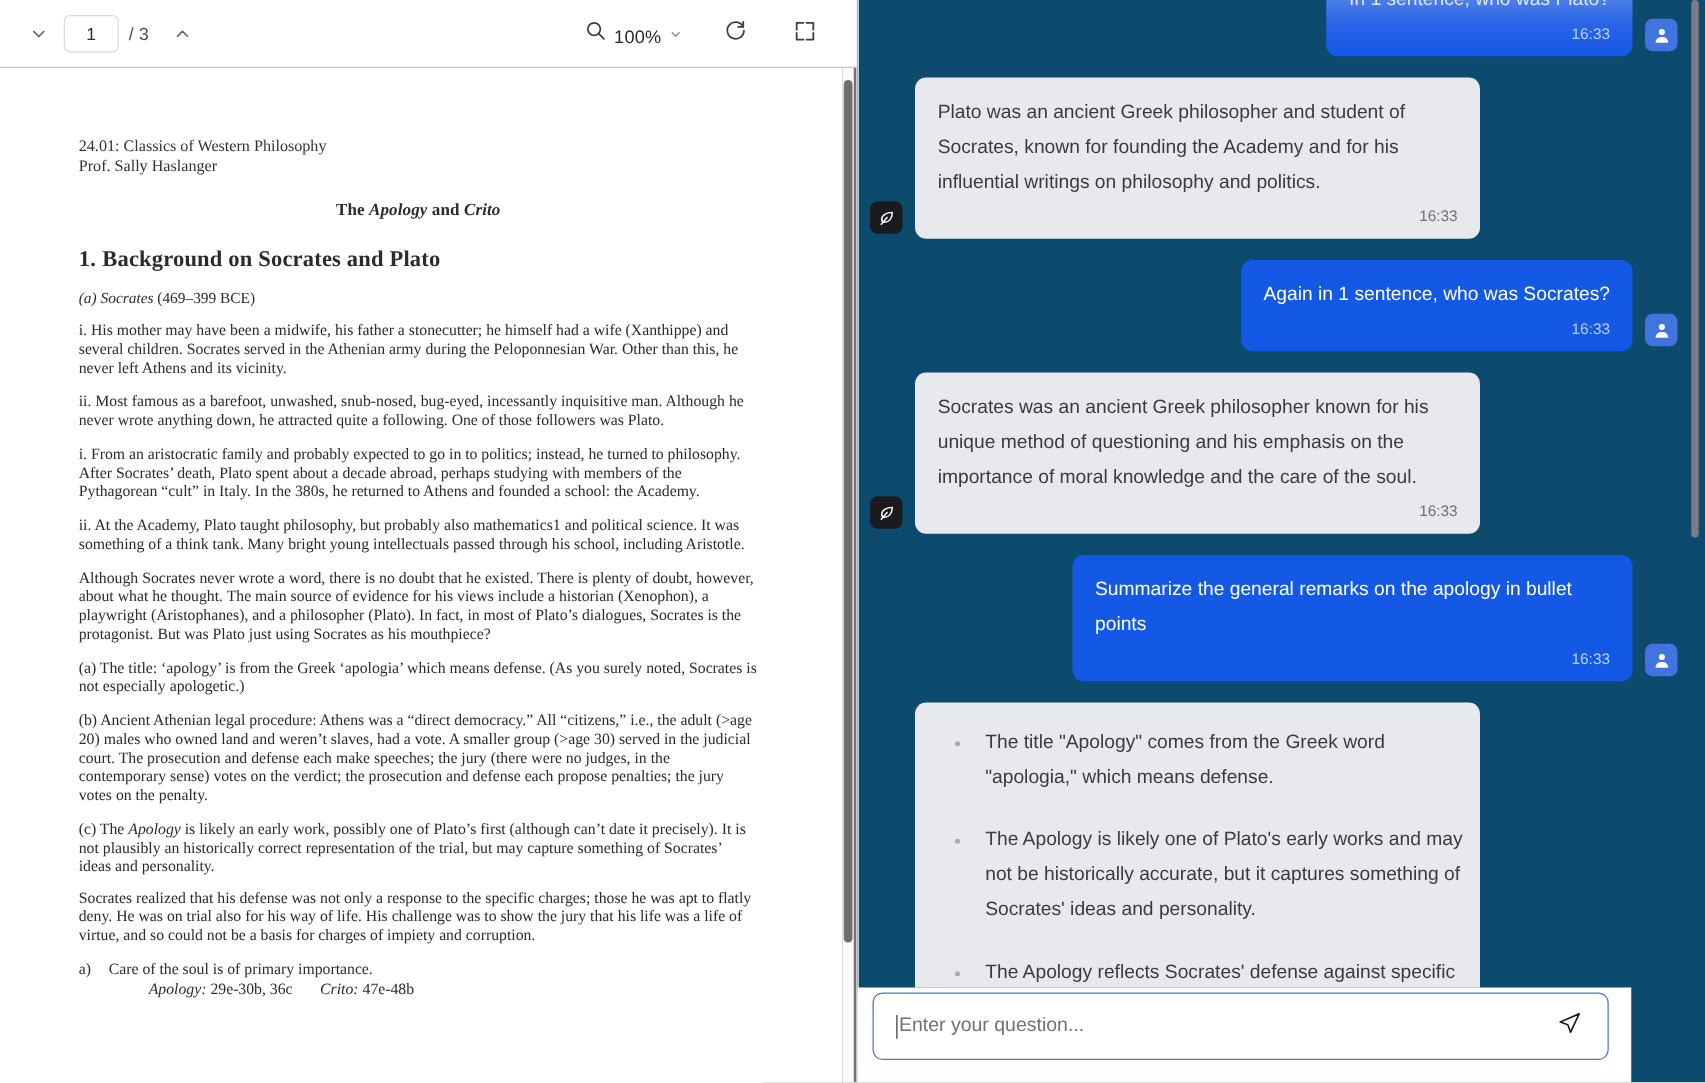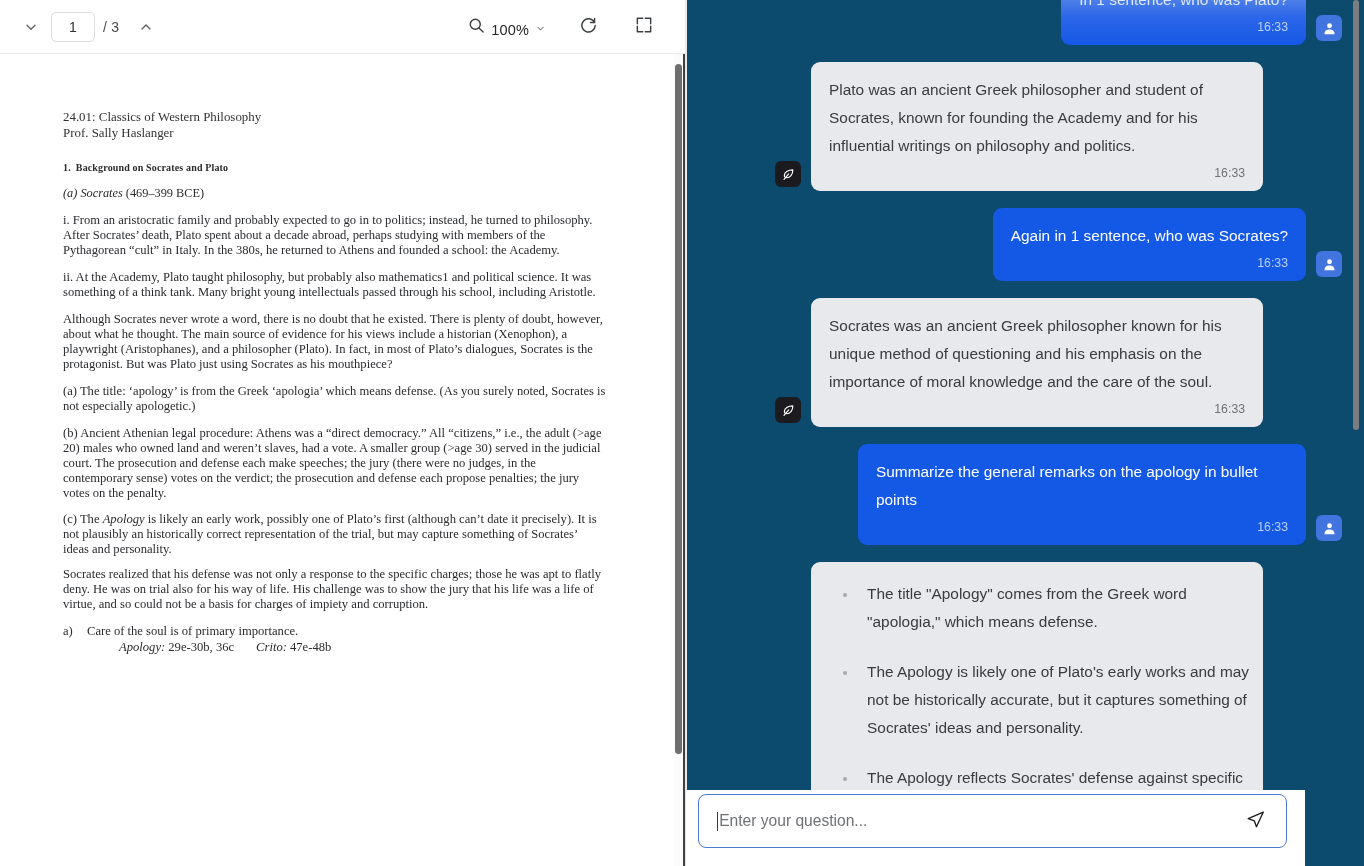--- a/index.html
+++ b/index.html
@@ -53,21 +53,21 @@
     cursor: pointer; padding: 4px 6px; color: #3c4043;
   }
   .zoom-label { font-size: 14.5px; color: #272727; letter-spacing: .2px; }
   .icon-btn {
     width: 40px; height: 40px; margin-left: 16px;
     display: flex; align-items: center; justify-content: center;
     color: #3c4043; cursor: pointer; background: none; border: none;
   }
   #pdf-scroll-area {
     flex: 1; position: relative; overflow: hidden;
-    background: #404040;
+    background: #737373;
   }
   #pdf-page {
     position: absolute; left: 0; top: 0; right: 12px; bottom: 0;
     background: #ffffff;
     padding: 56px 68px 0 63px;
   }
   
   .doc {
     font-family: "Liberation Serif", "DejaVu Serif", serif;
     color: #2a2b2e;
@@ -76,21 +76,21 @@
     -webkit-font-smoothing: antialiased;
   }
   .doc .hdr-line { font-size: 12.9px; line-height: 1.21; color: #333; }
   .doc .title {
     text-align: center; font-weight: bold; font-size: 13.6px;
     margin-top: 19px; margin-bottom: 0;
     letter-spacing: .1px;
   }
   .doc .title em { font-style: italic; }
   .doc h3.sec {
-    font-weight: bold; font-size: 10px;
+    font-weight: bold; font-size: 18px;
     margin-top: 21px; margin-bottom: 0;
     letter-spacing: .15px;
   }
   .doc h3.sec .numsp { padding-right: 5px; }
   .doc p { margin-top: 12px; text-align: left; }
   .doc p.tight { margin-top: 10px; }
   .doc .it { font-style: italic; }
   .doc .sub { margin-top: 12px; font-size: 12.3px; }
   .doc .sub .it { font-style: italic; margin-top: 32px; }
   .doc .refline { margin-top: 1px; padding-left: 56px; }
@@ -121,21 +121,21 @@
     position: relative;
     display: flex; flex-direction: column;
   }
   #chat-scroll {
     position: absolute; left: 0; top: 0; right: 0;
     height: 790px;
     padding: 0 22px 0 10px;
     overflow: hidden;
   }
   .msg-row { display: flex; align-items: flex-end; margin-bottom: 17px; }
-  .msg-row.bot { justify-content: center; }
+  .msg-row.bot { justify-content: flex-start; }
   .msg-row.user { justify-content: flex-end; }
 
   .avatar {
     width: 26px; height: 26px; min-width: 26px;
     border-radius: 6px;
     display: flex; align-items: center; justify-content: center;
   }
   .avatar.bot { background: #1b1b1f; margin-right: 10px; margin-bottom: 4px; }
   .avatar.user { background: #4274e0; margin-left: 10px; margin-bottom: 4px; }
   .avatar svg { display: block; }
@@ -293,25 +293,28 @@
         </div>
       </div>
     </div>
 
     <div id="pdf-scroll-area">
       <div id="pdf-page" class="doc">
 
         <div class="hdr-line">24.01: Classics of Western Philosophy</div>
         <div class="hdr-line">Prof. Sally Haslanger</div>
 
+        <div class="title"><span>The </span><em>Apology</em><span> and </span><em>Crito</em></div>
 
         <h3 class="sec"><span class="numsp">1.</span><span>Background on Socrates and Plato</span></h3>
 
         <div class="sub"><span class="it">(a) Socrates</span><span> (469–399 BCE)</span></div>
 
+        <p>i. His mother may have been a midwife, his father a stonecutter; he himself had a wife (Xanthippe) and several children. Socrates served in the Athenian army during the Peloponnesian War. Other than this, he never left Athens and its vicinity.</p>
+        <p>ii. Most famous as a barefoot, unwashed, snub-nosed, bug-eyed, incessantly inquisitive man. Although he never wrote anything down, he attracted quite a following. One of those followers was Plato.</p>
 
 
         <p>i. From an aristocratic family and probably expected to go in to politics; instead, he turned to philosophy. After Socrates’ death, Plato spent about a decade abroad, perhaps studying with members of the Pythagorean “cult” in Italy. In the 380s, he returned to Athens and founded a school: the Academy.</p>
         <p>ii. At the Academy, Plato taught philosophy, but probably also mathematics1 and political science. It was something of a think tank. Many bright young intellectuals passed through his school, including Aristotle.</p>
         <p>Although Socrates never wrote a word, there is no doubt that he existed.  There is plenty of doubt, however, about what he thought.  The main source of evidence for his views include a historian (Xenophon), a playwright (Aristophanes), and a philosopher (Plato).  In fact, in most of Plato’s dialogues, Socrates is the protagonist.  But was Plato just using Socrates as his mouthpiece?</p>
 
 
         <p>(a) The title: ‘apology’ is from the Greek ‘apologia’ which means defense. (As you surely noted, Socrates is not especially apologetic.)</p>
         <p>(b) Ancient Athenian legal procedure:  Athens was a “direct democracy.”  All “citizens,” i.e., the adult (&gt;age 20) males who owned land and weren’t slaves, had a vote.  A smaller group (&gt;age 30) served in the judicial court. The prosecution and defense each make speeches; the jury (there were no judges, in the contemporary sense) votes on the verdict; the prosecution and defense each propose penalties; the jury votes on the penalty.</p>
         <p><span>(c) The </span><span class="it">Apology</span><span> is likely an early work, possibly one of Plato’s first (although can’t date it precisely).  It is not plausibly an historically correct representation of the trial, but may capture something of Socrates’ ideas and personality.</span></p>

